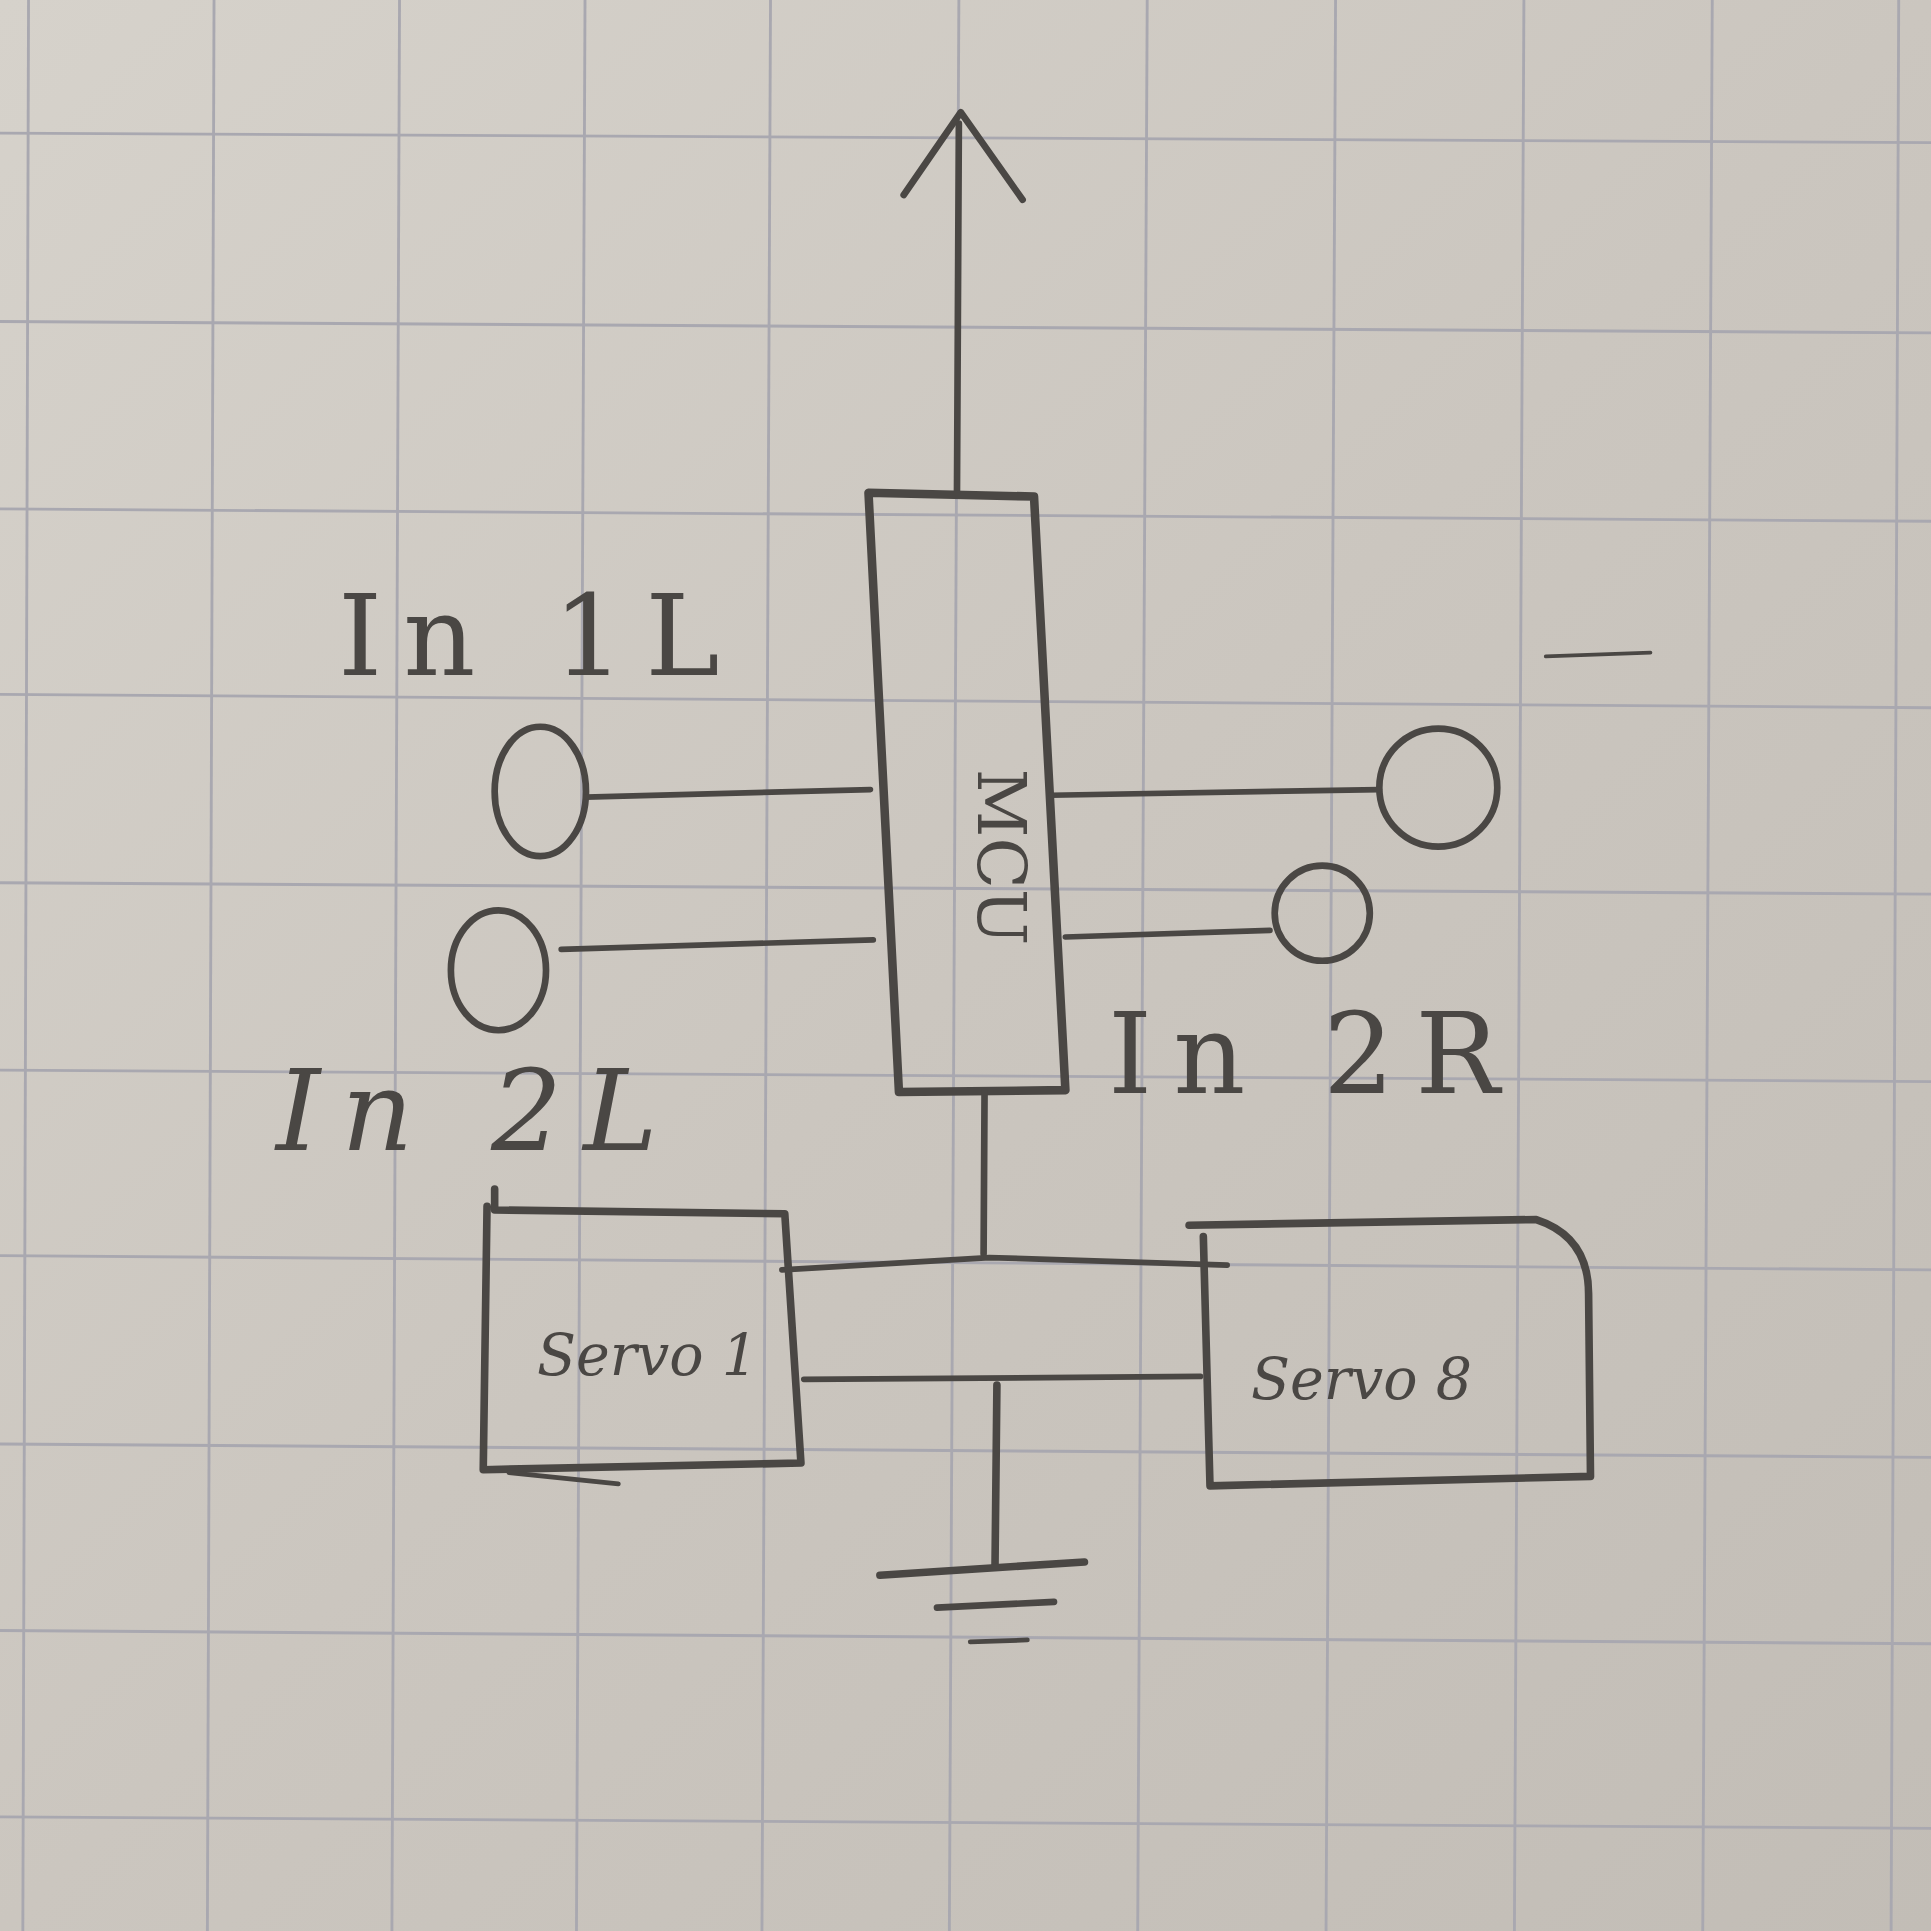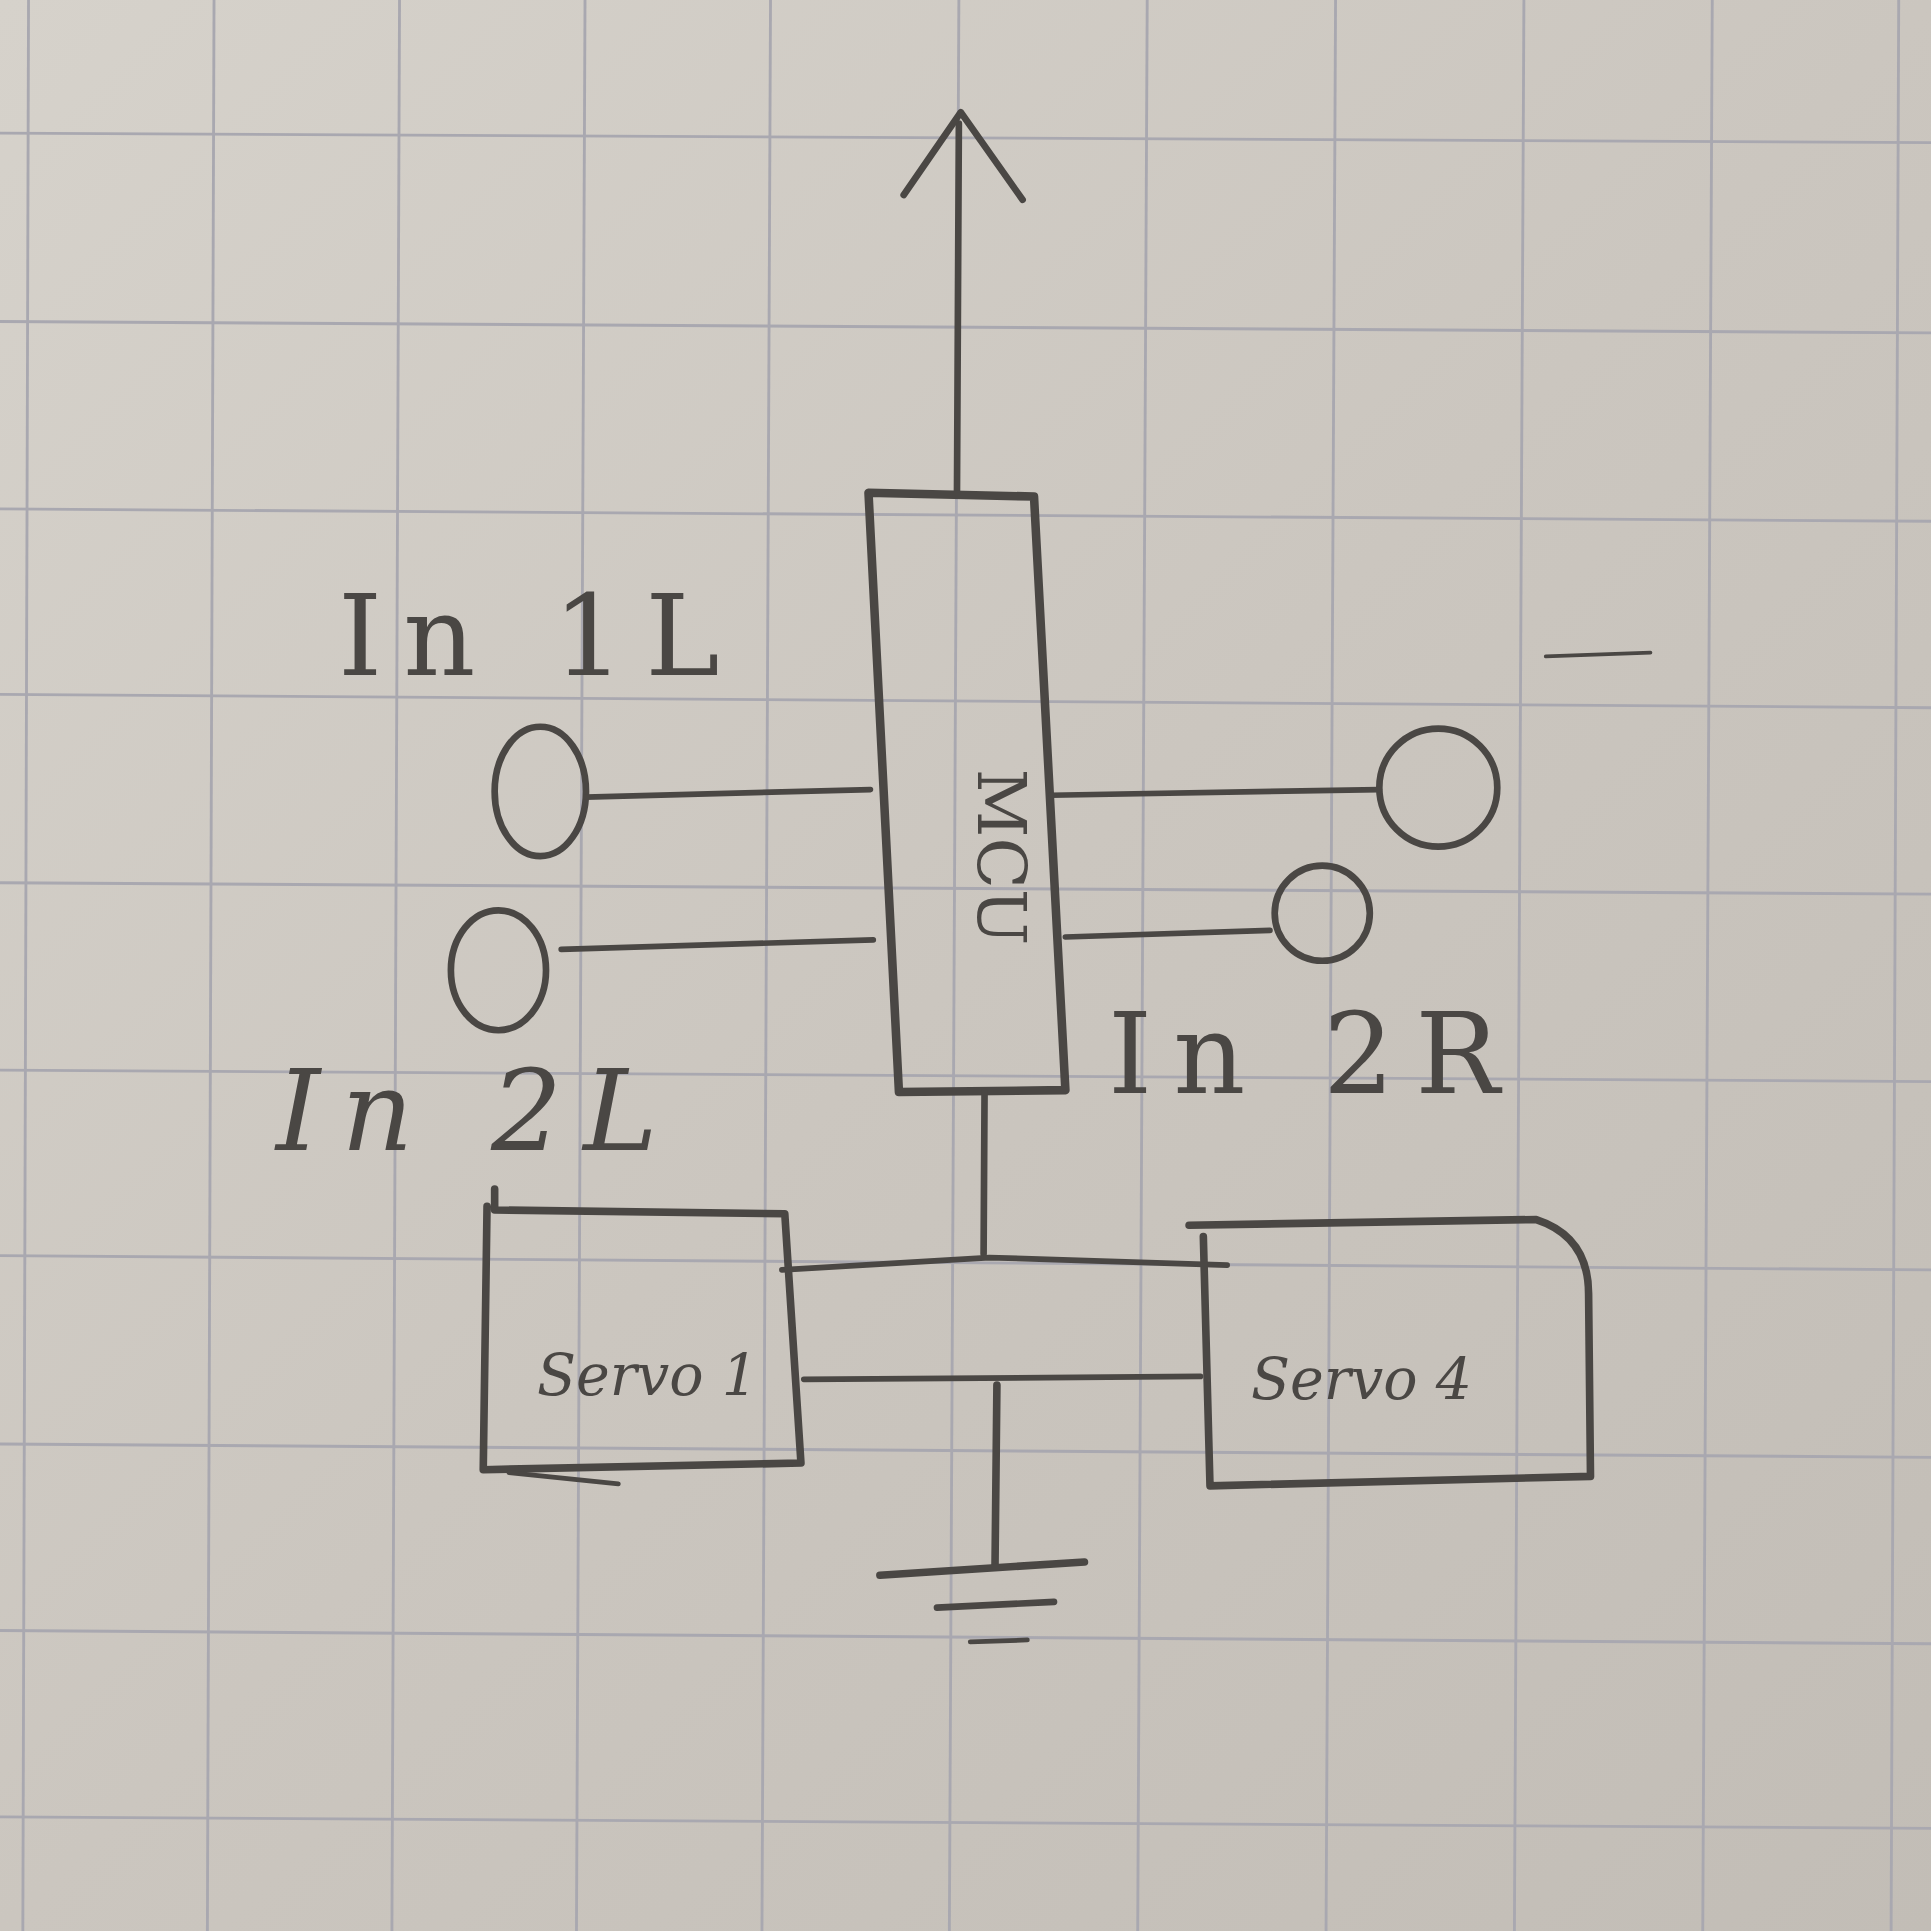--- a/index.html
+++ b/index.html
@@ -86,16 +86,16 @@
     <path class="ink" stroke-width="8" d="M520 1250 L520 1272 L825 1276 L842 1538 L508 1545 L512 1268"></path>
     <path class="ink" stroke-width="5" d="M535 1548 L650 1560"></path>
 
     <path class="ink" stroke-width="8" d="M1250 1288 L1615 1282 Q1670 1300 1670 1360 L1672 1552 L1272 1562 L1265 1300"></path>
   </svg>
 
   <div class="lbl big" style="left:338px;top:571px;">In 1L</div>
   <div class="lbl big" style="left:276px;top:1046px;font-style:italic;">In 2L</div>
   <div class="lbl big" style="left:1108px;top:989px;">In 2R</div>
   <div class="lbl mcu" style="left:913px;top:818px;">MCU</div>
-  <div class="lbl small" style="left:537px;top:1322px;margin-top:20px;">Servo 1</div>
-  <div class="lbl small" style="left:1251px;top:1346px;">Servo 4</div>
+  <div class="lbl small" style="left:537px;top:1322px;">Servo 1</div>
+  <div class="lbl small" style="left:1251px;top:1346px;">Servo 8</div>
 </div>
 
 
 </body></html>

